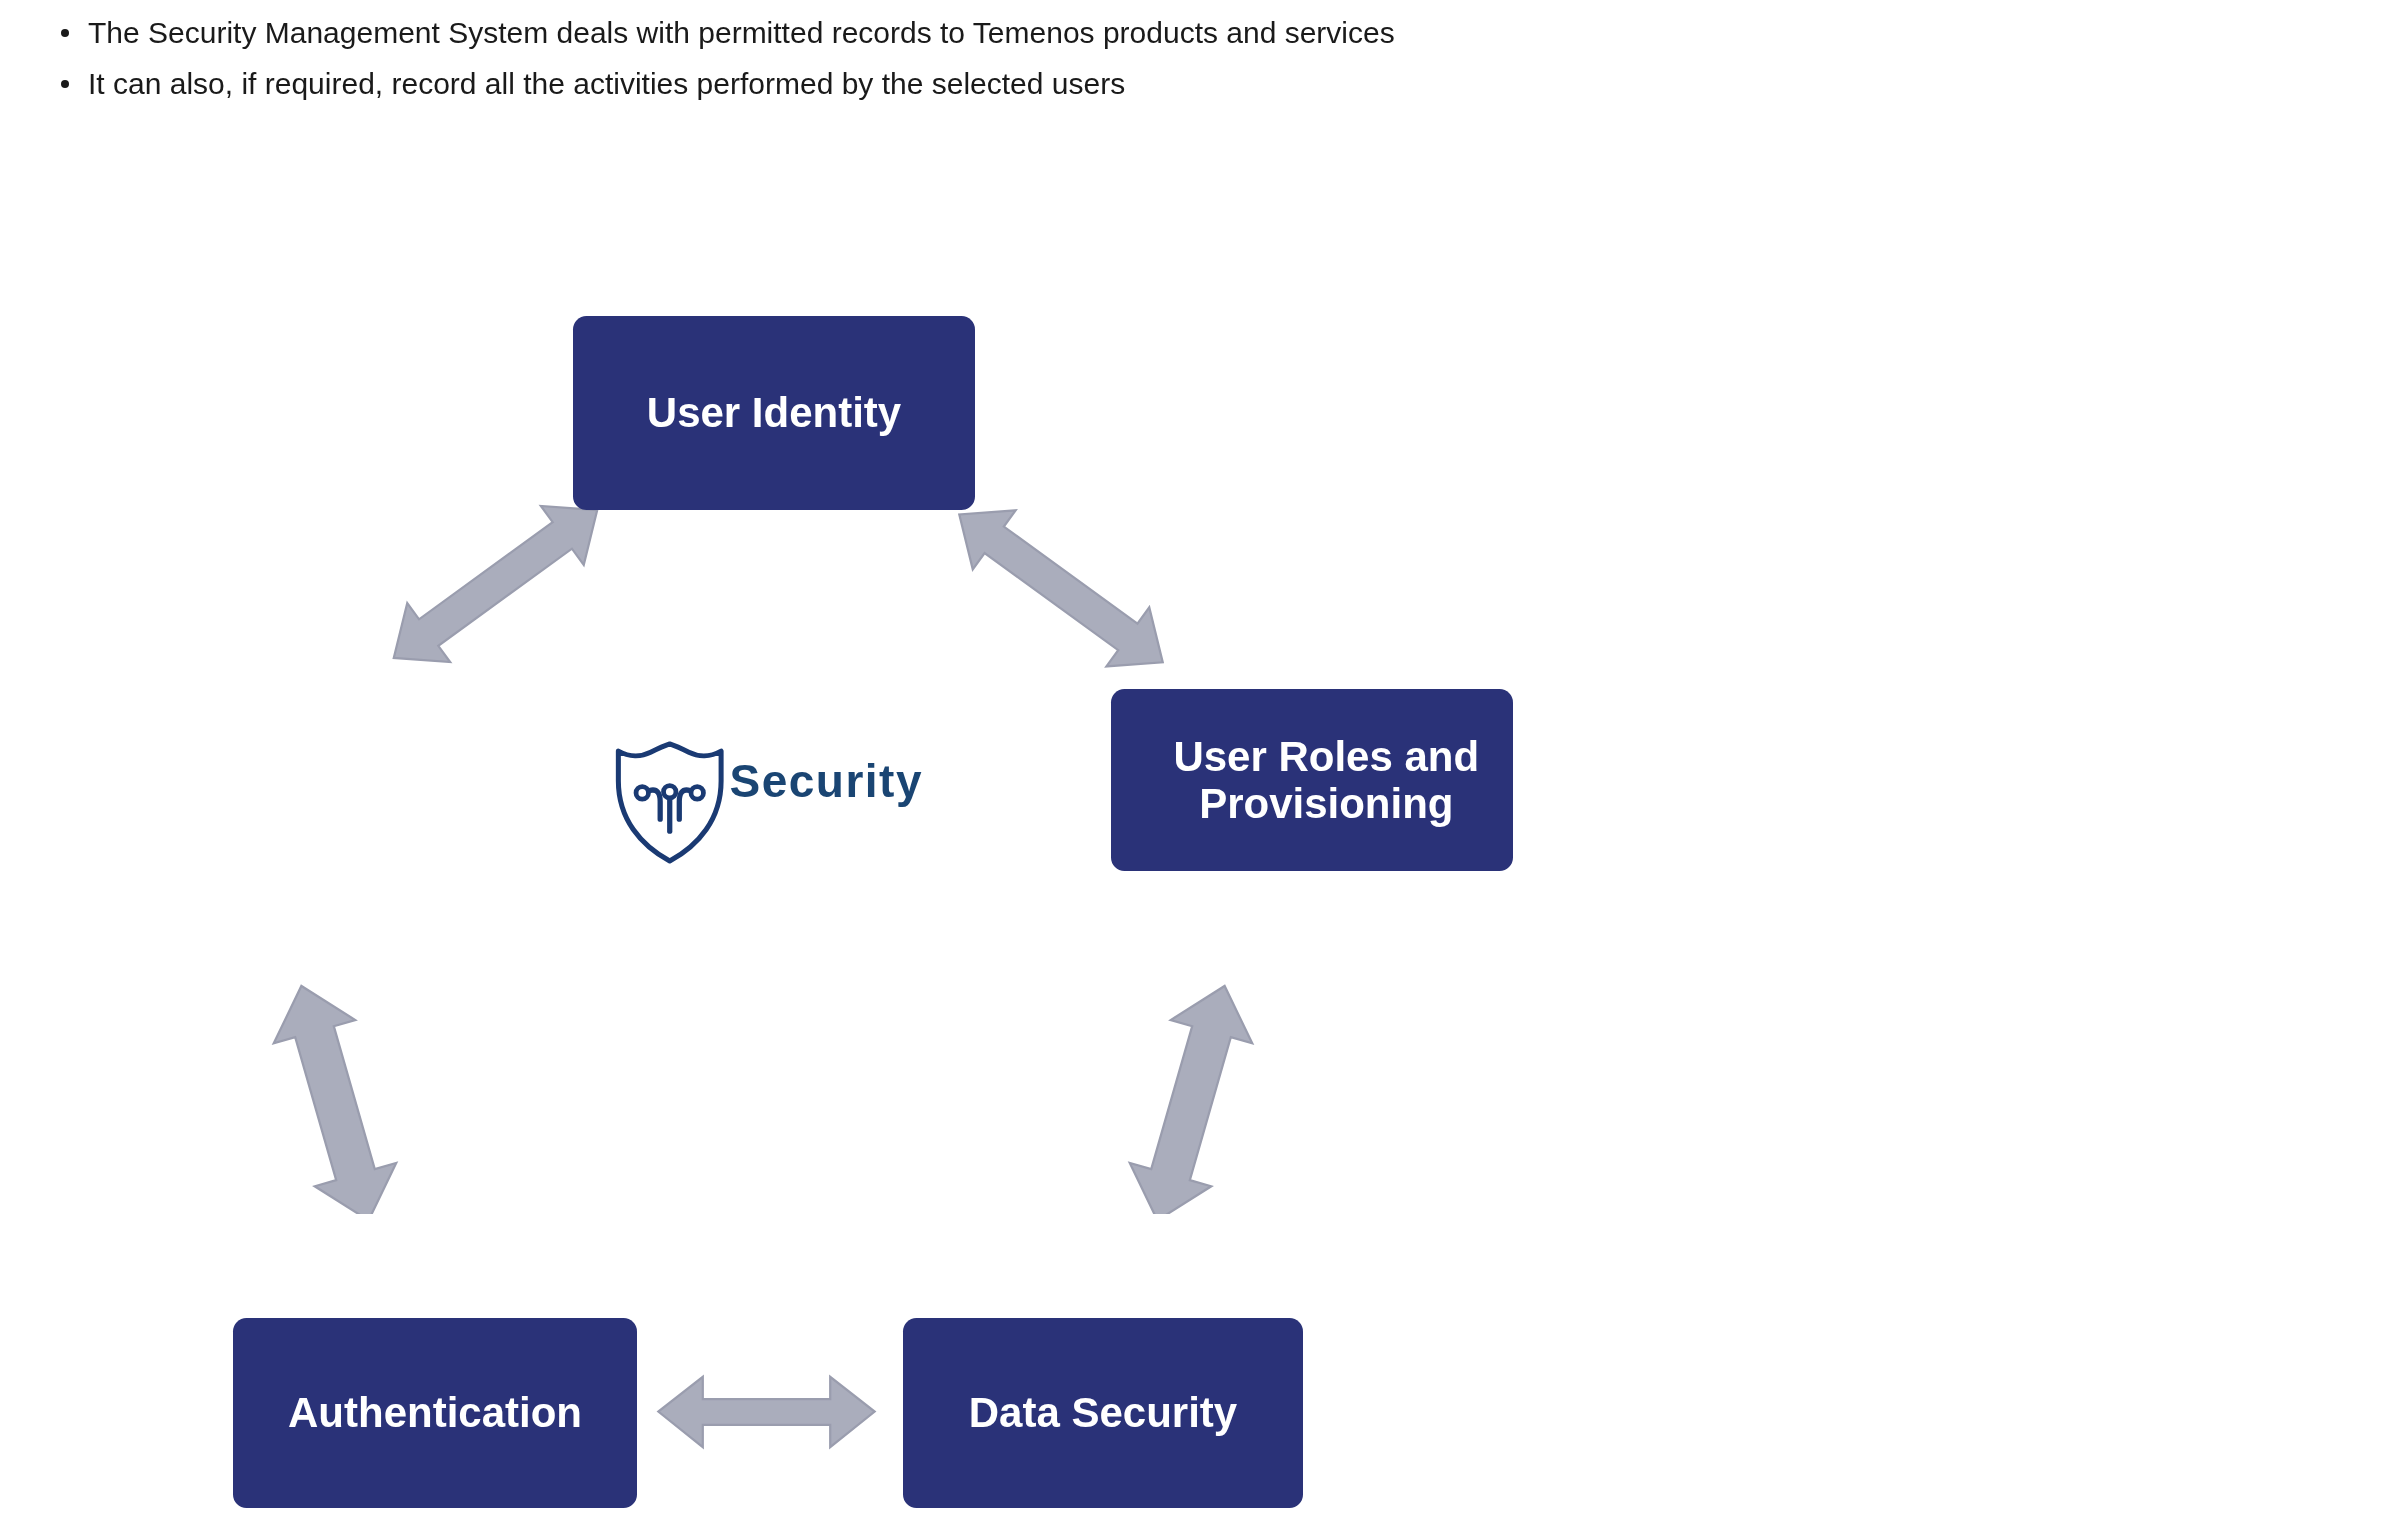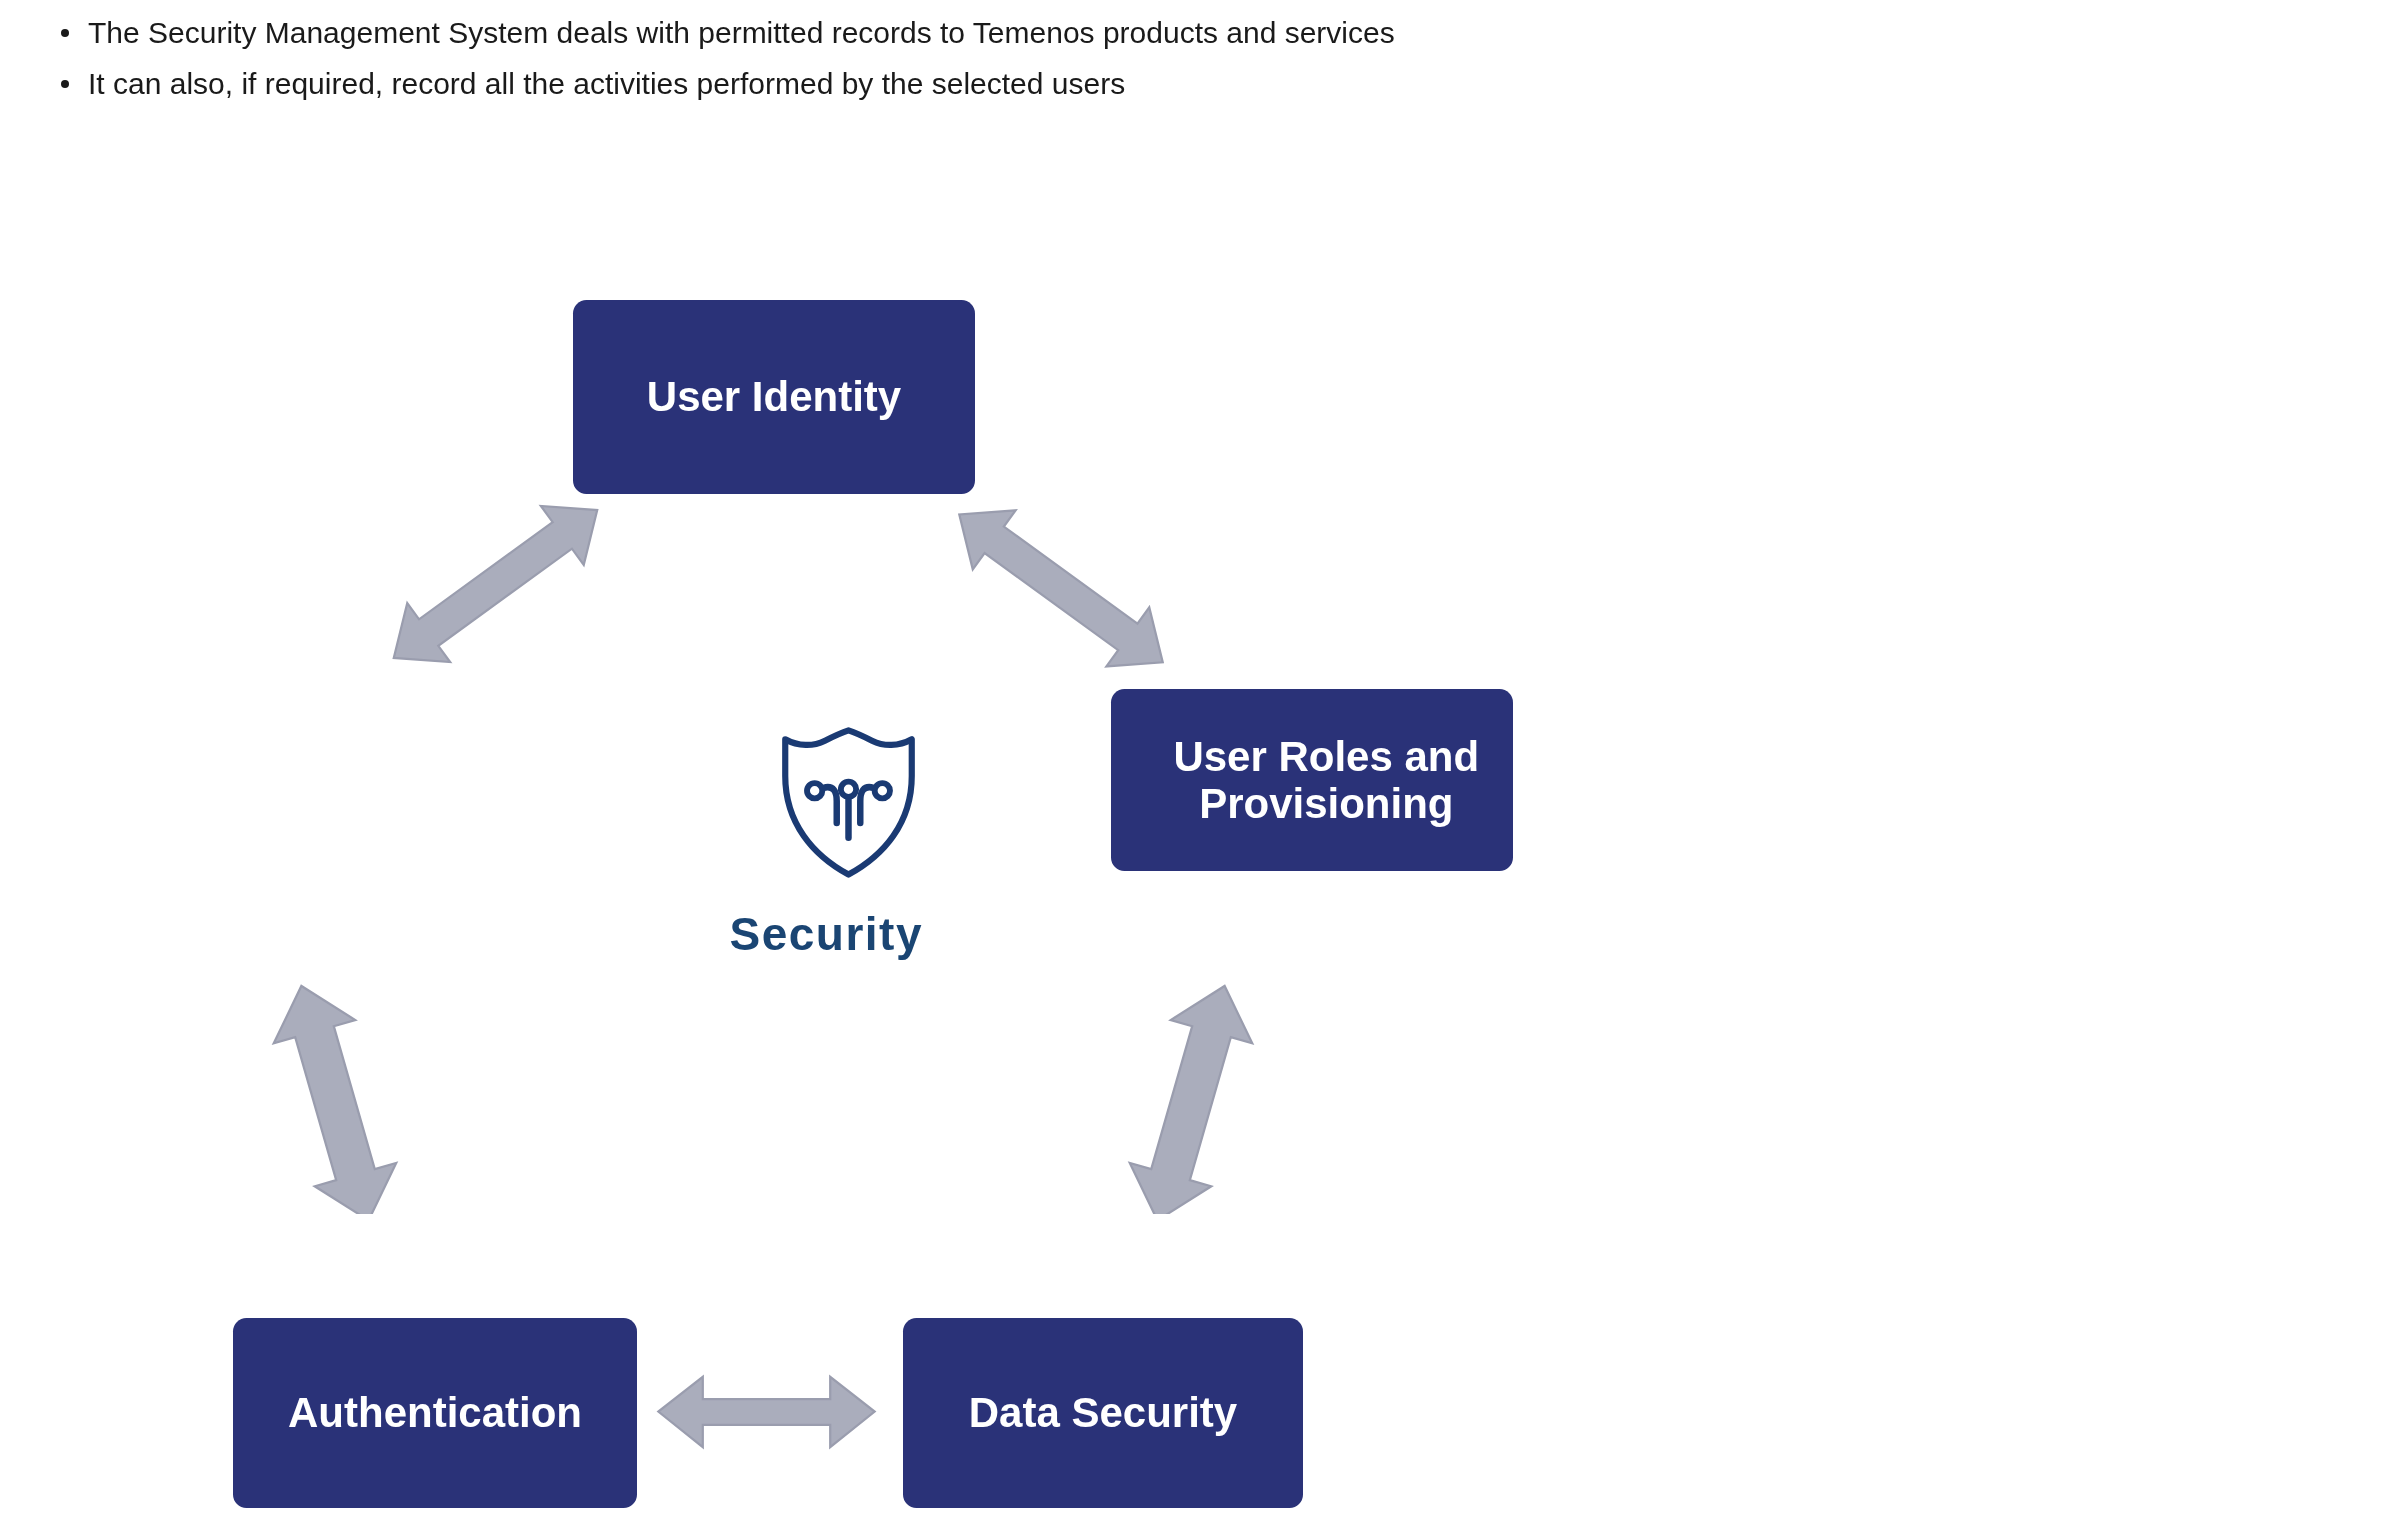--- a/index.html
+++ b/index.html
@@ -65,36 +65,36 @@
     justify-content: center;
     text-align: center;
     font-weight: bold;
     font-size: 42px;
     line-height: 1.12;
     font-family: "Liberation Sans", sans-serif;
     box-sizing: border-box;
     padding: 4.5px 13.4px;
   }
 
-  #node-user-identity   { left: 573px;  top: 300px;  width: 402px;  height: 194px; }
+  #node-user-identity   { left: 573px;  top: 316px;  width: 402px;  height: 194px; }
   #node-authorisation   { left: 27px;   top: 689px;  width: 402px;  height: 182px; }
   #node-user-roles      { left: 1111px; top: 689px;  width: 402px;  height: 182px; padding-left: 42px; }
   #node-authentication  { left: 233px;  top: 1318px; width: 404px;  height: 190px; }
   #node-data-security   { left: 903px; top: 1318px; width: 400px;  height: 190px; }
 
   
   #centre {
     position: absolute;
     left: 610px;
     top: 726px;
     width: 313px;
     height: 283px;
     display: flex;
-    flex-direction: column;
-    align-items: flex-end;
+    flex-direction: row;
+    align-items: flex-start;
   }
   #shield-icon { width: 149px; height: 153px; display: block; }
   #centre-label {
     margin-top: 28px;
     font-size: 46px;
     font-weight: bold;
     letter-spacing: 1.5px;
     color: var(--centreBlue);
     font-family: "Liberation Sans", sans-serif;
   }

